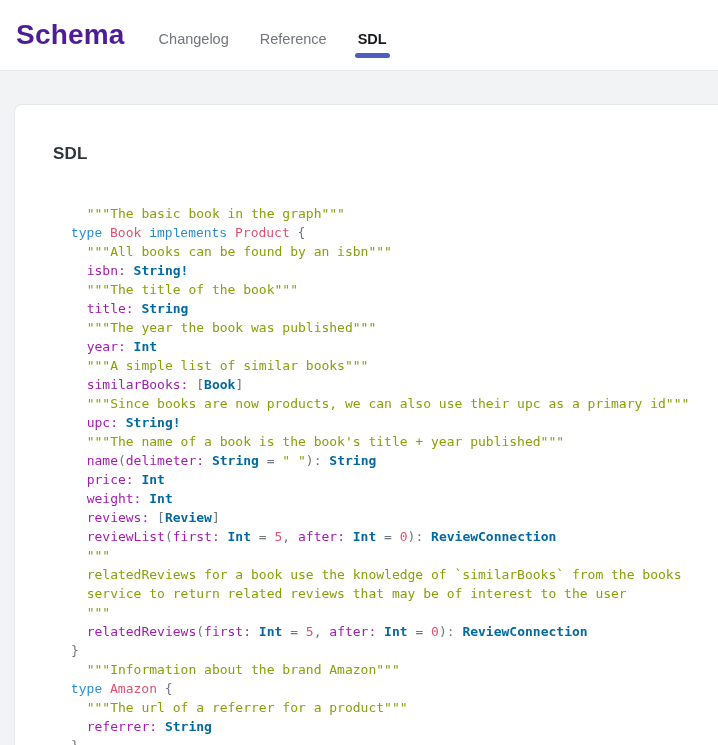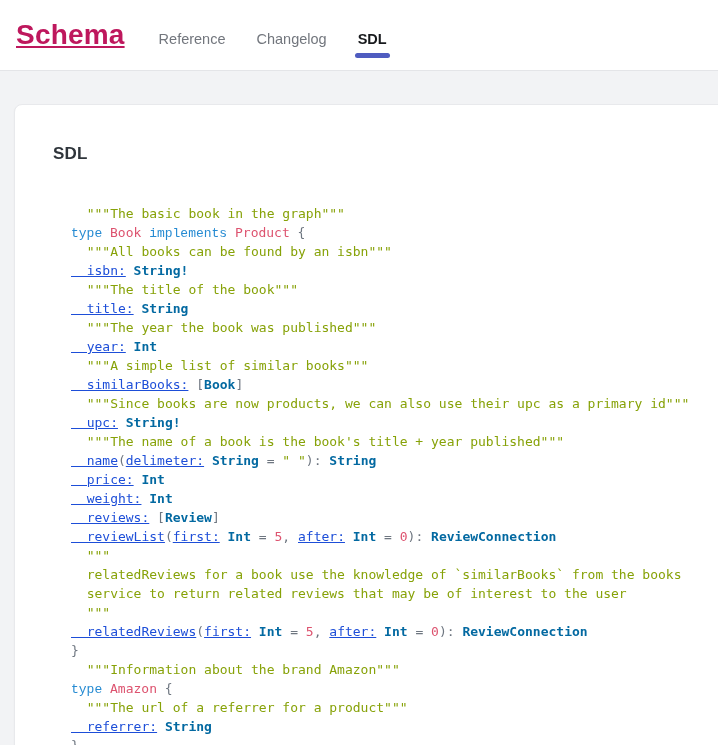--- a/index.html
+++ b/index.html
@@ -9,22 +9,22 @@
     font-family:"Liberation Sans", sans-serif;
     -webkit-font-smoothing:antialiased;
   }
   
   .header{
     position:relative;background:#ffffff;height:70px;
     border-bottom:1px solid #e4e5e8;
     display:flex;align-items:baseline;
   }
   .app-title{
-    font-size:28px;font-weight:700;color:#be185d;
-    margin-left:16px;line-height:70px;letter-spacing:.2px;text-decoration:underline;
+    font-size:28px;font-weight:700;color:#4c1d95;
+    margin-left:16px;line-height:70px;letter-spacing:.2px;
   }
   .tabs{display:flex;align-items:baseline;margin-left:33px;}
   .tab{
     position:relative;font-size:14.5px;color:#72767d;
     margin-right:29px;padding:0 1px;cursor:pointer;line-height:70px;
   }
   .tab.active{color:#17191c;font-weight:700;}
   .tab.active .tab-underline{
     content:"";position:absolute;left:-2px;right:-2px;bottom:16px;
     height:5px;background:#4f5cc0;border-radius:3px;display:block;
@@ -45,34 +45,34 @@
   
   .code{
     margin:37px 0 0 18px;
     font-family:"DejaVu Sans Mono","Liberation Mono",monospace;
     font-size:13px;line-height:19px;white-space:pre;color:#24292e;
   }
   .code .line{height:19px;}
   .t-doc{color:#87a208;}
   .t-kw{color:#268bd2;font-family:Liberation Mono, monospace;}
   .t-ty{color:#dd536f;}
-  .t-fi{color:#1d4ed8;text-decoration:underline;}
+  .t-fi{color:#a21caf;}
   .t-sc{color:#0369a1;font-weight:bold;}
   .t-pu{color:#6e7680;}
   .t-nu{color:#dd536f;}
   .t-st{color:#87a208;}
 </style>
 </head>
 <body>
 
 <div class="header">
   <div class="app-title">Schema</div>
   <div class="tabs">
+      <div class="tab">Changelog</div>
       <div class="tab">Reference</div>
-      <div class="tab">Changelog</div>
       <div class="tab active">SDL<span class="tab-underline"></span></div>
     </div>
 </div>
 
 <div class="content">
   <div class="card">
     <h2 class="card-heading">SDL</h2>
     <div class="code"><div class="line"><span class="t-doc">  """The basic book in the graph"""</span></div><div class="line"><span class="t-kw">type </span><span class="t-ty">Book </span><span class="t-kw">implements </span><span class="t-ty">Product </span><span class="t-pu">{</span></div><div class="line"><span class="t-doc">  """All books can be found by an isbn"""</span></div><div class="line"><span class="t-fi">  isbn:</span><span class="t-sc"> String!</span></div><div class="line"><span class="t-doc">  """The title of the book"""</span></div><div class="line"><span class="t-fi">  title:</span><span class="t-sc"> String</span></div><div class="line"><span class="t-doc">  """The year the book was published"""</span></div><div class="line"><span class="t-fi">  year:</span><span class="t-sc"> Int</span></div><div class="line"><span class="t-doc">  """A simple list of similar books"""</span></div><div class="line"><span class="t-fi">  similarBooks:</span><span class="t-pu"> [</span><span class="t-sc">Book</span><span class="t-pu">]</span></div><div class="line"><span class="t-doc">  """Since books are now products, we can also use their upc as a primary id"""</span></div><div class="line"><span class="t-fi">  upc:</span><span class="t-sc"> String!</span></div><div class="line"><span class="t-doc">  """The name of a book is the book's title + year published"""</span></div><div class="line"><span class="t-fi">  name</span><span class="t-pu">(</span><span class="t-fi">delimeter:</span><span class="t-sc"> String</span><span class="t-pu"> = </span><span class="t-st">" "</span><span class="t-pu">):</span><span class="t-sc"> String</span></div><div class="line"><span class="t-fi">  price:</span><span class="t-sc"> Int</span></div><div class="line"><span class="t-fi">  weight:</span><span class="t-sc"> Int</span></div><div class="line"><span class="t-fi">  reviews:</span><span class="t-pu"> [</span><span class="t-sc">Review</span><span class="t-pu">]</span></div><div class="line"><span class="t-fi">  reviewList</span><span class="t-pu">(</span><span class="t-fi">first:</span><span class="t-sc"> Int</span><span class="t-pu"> = </span><span class="t-nu">5</span><span class="t-pu">, </span><span class="t-fi">after:</span><span class="t-sc"> Int</span><span class="t-pu"> = </span><span class="t-nu">0</span><span class="t-pu">):</span><span class="t-sc"> ReviewConnection</span></div><div class="line"><span class="t-doc">  """</span></div><div class="line"><span class="t-doc">  relatedReviews for a book use the knowledge of `similarBooks` from the books</span></div><div class="line"><span class="t-doc">  service to return related reviews that may be of interest to the user</span></div><div class="line"><span class="t-doc">  """</span></div><div class="line"><span class="t-fi">  relatedReviews</span><span class="t-pu">(</span><span class="t-fi">first:</span><span class="t-sc"> Int</span><span class="t-pu"> = </span><span class="t-nu">5</span><span class="t-pu">, </span><span class="t-fi">after:</span><span class="t-sc"> Int</span><span class="t-pu"> = </span><span class="t-nu">0</span><span class="t-pu">):</span><span class="t-sc"> ReviewConnection</span></div><div class="line"><span class="t-pu">}</span></div><div class="line"><span class="t-doc">  """Information about the brand Amazon"""</span></div><div class="line"><span class="t-kw">type </span><span class="t-ty">Amazon </span><span class="t-pu">{</span></div><div class="line"><span class="t-doc">  """The url of a referrer for a product"""</span></div><div class="line"><span class="t-fi">  referrer:</span><span class="t-sc"> String</span></div><div class="line"><span class="t-pu">}</span></div></div>
   </div>
 </div>

